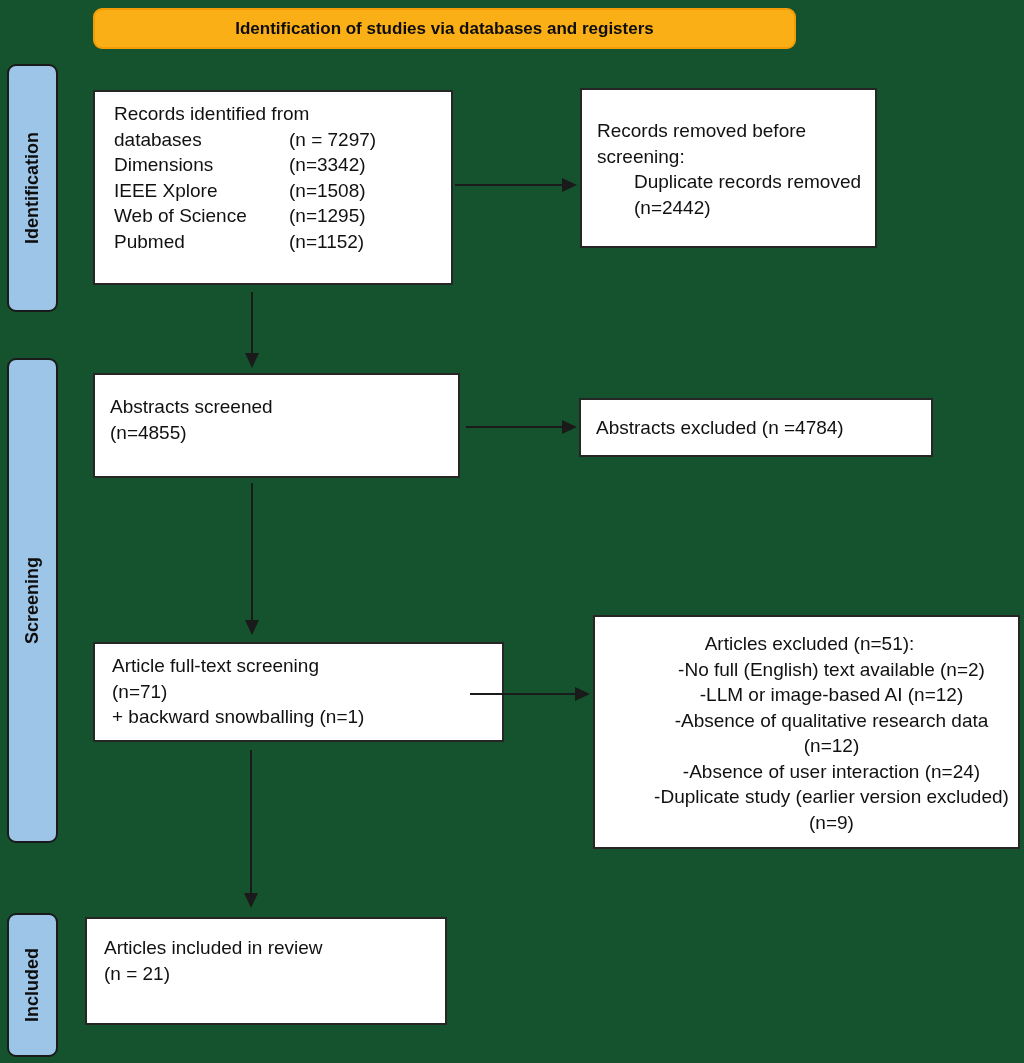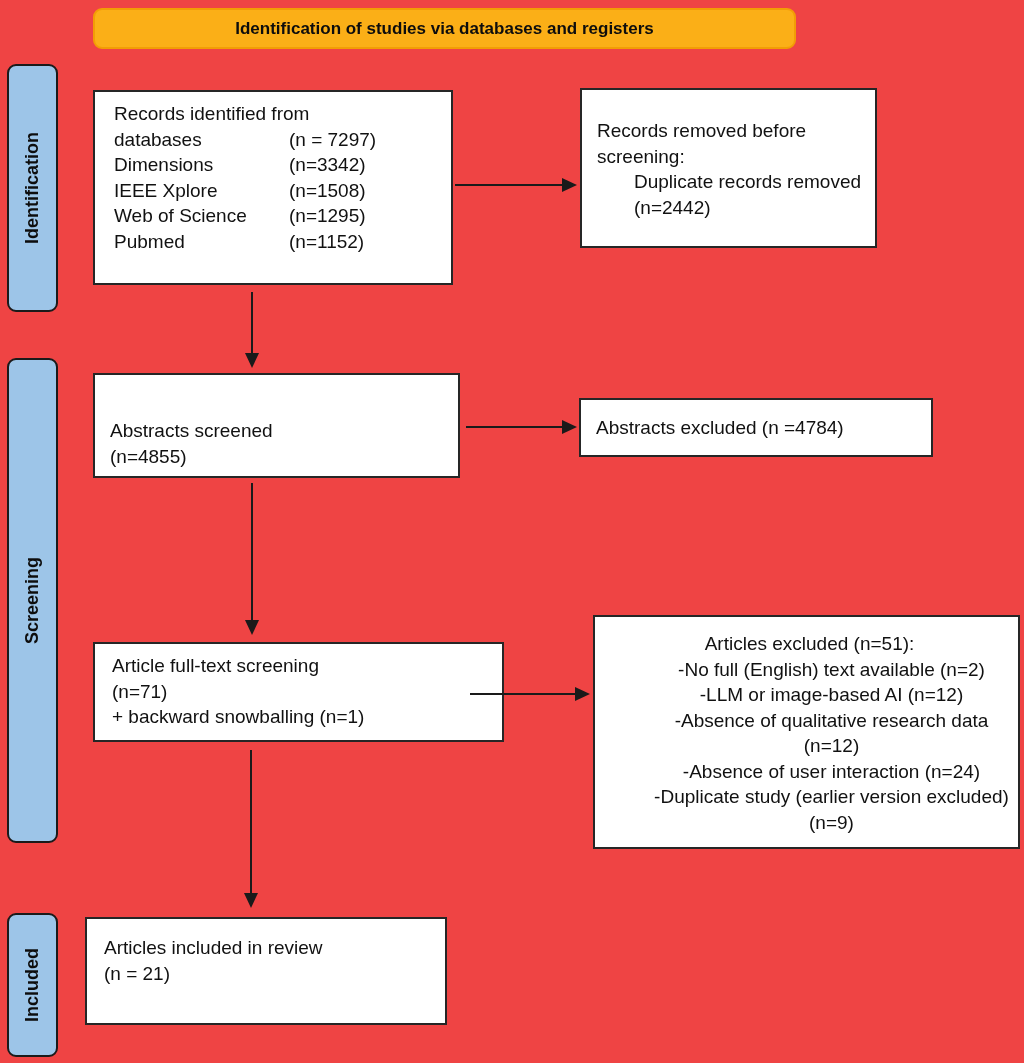--- a/index.html
+++ b/index.html
@@ -1,20 +1,20 @@
 <!DOCTYPE html>
 <html><head>
 <meta charset="utf-8">
 <style>
   html, body { margin: 0; padding: 0; background: #ffffff; }
   .canvas {
     position: relative;
     width: 1024px;
     height: 1063px;
-    background: #ef4444;
+    background: #14532d;
     font-family: "Liberation Sans", "DejaVu Sans", sans-serif;
     color: #111;
     overflow: hidden;
   }
   .banner {
     position: absolute;
     left: 93px; top: 8px; width: 699px; height: 37px;
     background: #FBAF17;
     border: 2px solid #F29D05;
     border-radius: 9px;
@@ -44,21 +44,21 @@
     border: 2px solid #262626;
     font-size: 19px;
     line-height: 25.5px;
     box-sizing: border-box;
   }
   .box-records { left: 93px; top: 90px; width: 360px; height: 195px; padding: 9px 10px 0 19px; }
   .records-row { display: flex; }
   .records-row .lbl { width: 175px; flex: 0 0 175px; }
   .box-removed { left: 580px; top: 88px; width: 297px; height: 160px; padding: 28px 8px 0 15px; }
   .indent1 { margin-left: 37px; }
-  .box-abs-screened { left: 93px; top: 373px; width: 367px; height: 105px; padding: 43px 8px 0 15px; }
+  .box-abs-screened { left: 93px; top: 373px; width: 367px; height: 105px; padding: 19px 8px 0 15px; }
   .box-abs-excluded { left: 579px; top: 398px; width: 354px; height: 59px; padding: 0 8px 0 15px; display: flex; align-items: center; }
   .box-fulltext { left: 93px; top: 642px; width: 411px; height: 100px; padding: 9px 8px 0 17px; }
   .box-art-excluded { left: 593px; top: 615px; width: 427px; height: 234px; padding: 14px 8px 0 14px; text-align: center; }
   .box-art-excluded .item { margin-left: 44px; }
   .box-included { left: 85px; top: 917px; width: 362px; height: 108px; padding: 16px 8px 0 17px; }
   .shaft-h { position: absolute; height: 2px; background: #1a1a1a; }
   .shaft-v { position: absolute; width: 2px; background: #1a1a1a; }
   .head-right {
     position: absolute; width: 0; height: 0;
     border-top: 7px solid transparent;

